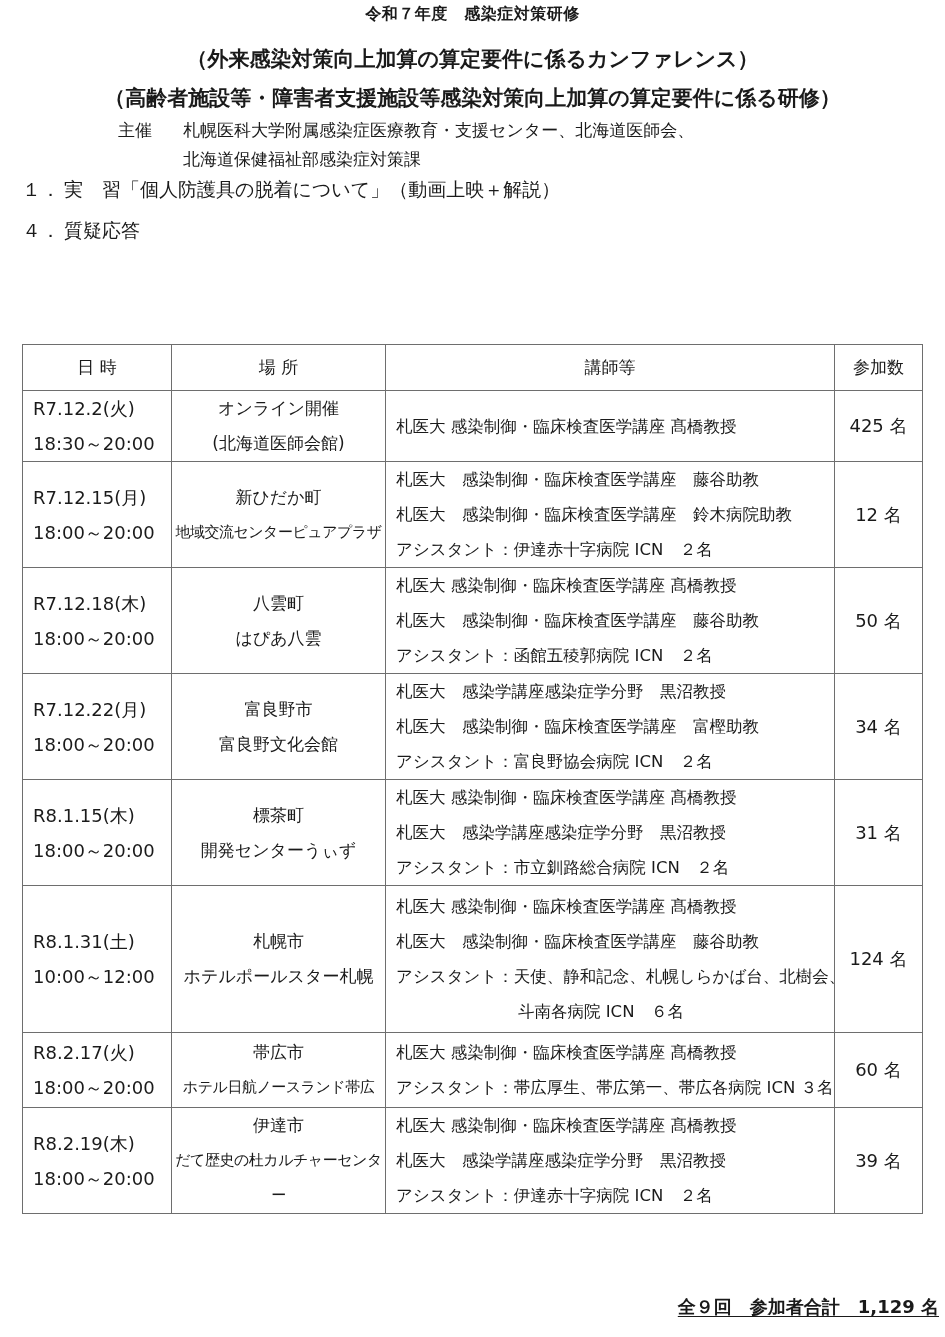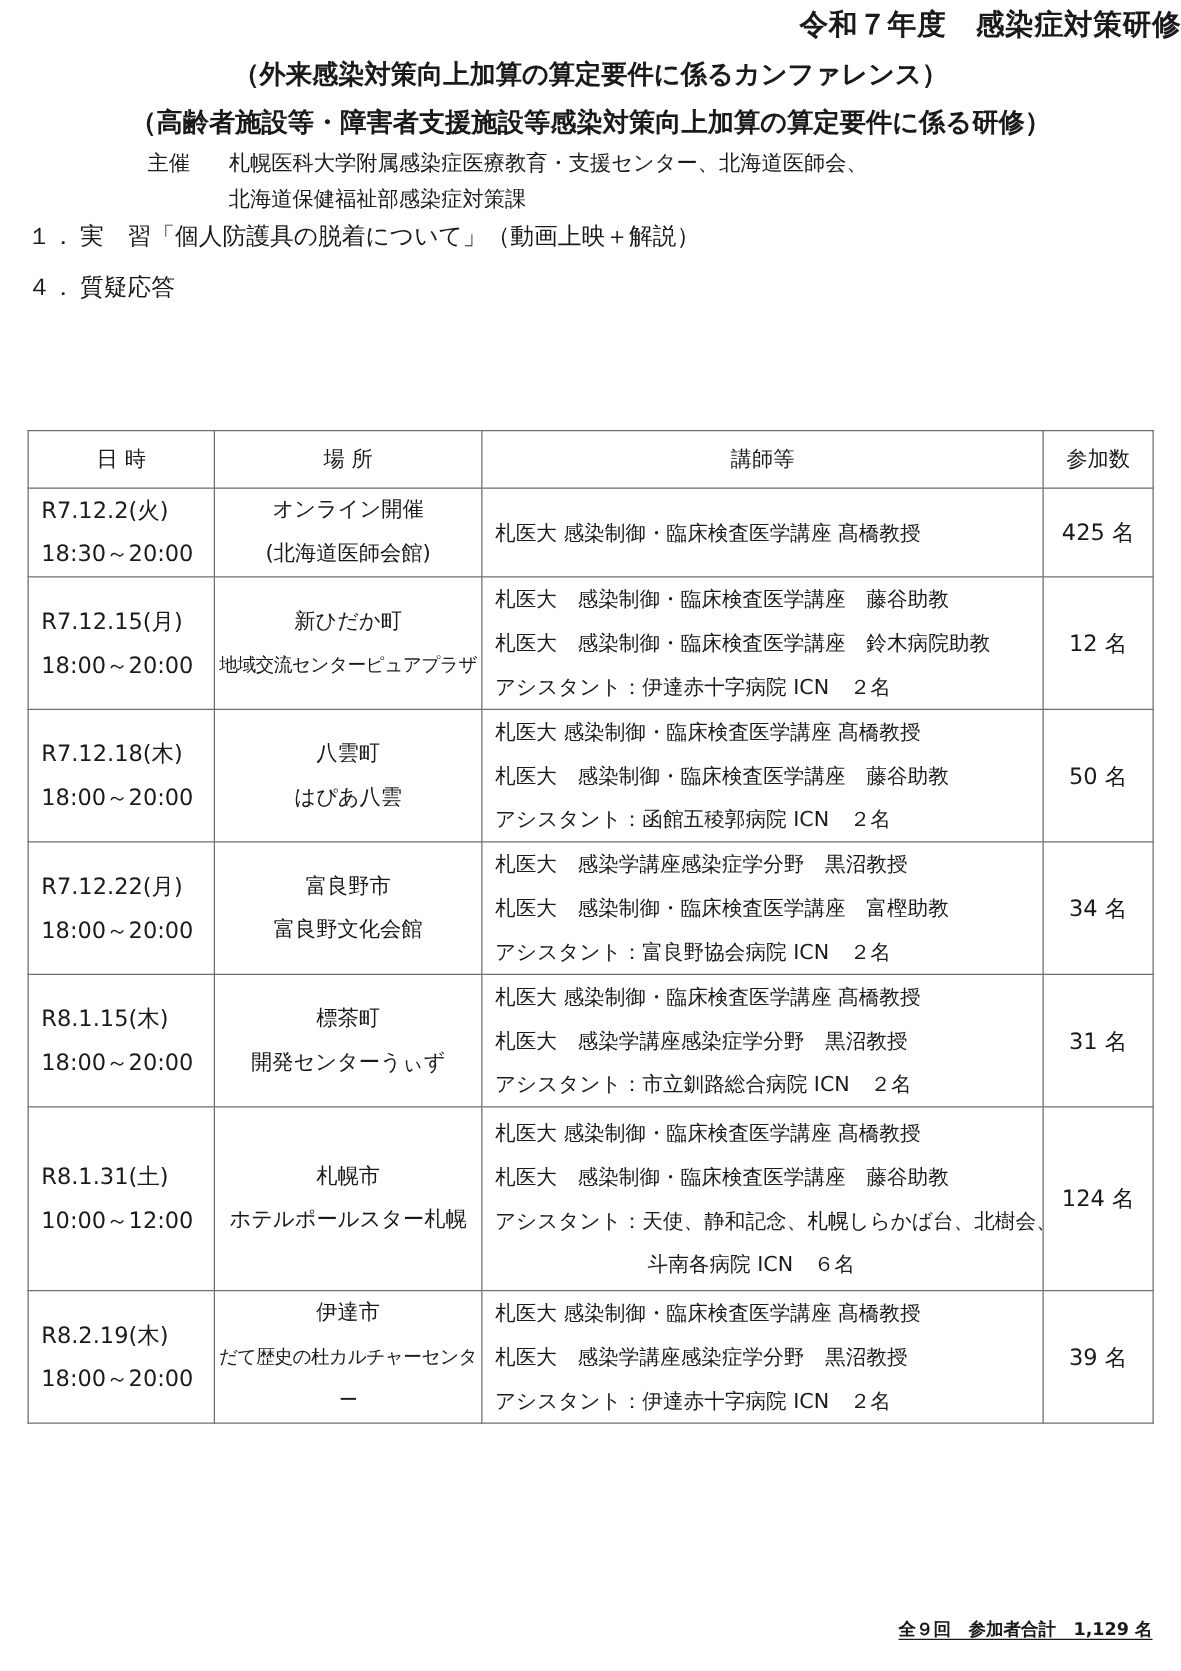--- a/index.html
+++ b/index.html
@@ -1,25 +1,25 @@
 <!DOCTYPE html>
 <html><head>
 <meta charset="utf-8">
 <style>
   * { box-sizing: border-box; margin: 0; padding: 0; }
   html, body { width: 945px; height: 1337px; background: #ffffff; overflow: hidden; }
   body { position: relative; font-family: "DejaVu Sans", "Liberation Sans", sans-serif; color: #1a1a1a; }
 
   .title { position: absolute; left: 0; width: 945px; text-align: center; font-weight: bold; }
-  .t1 { top: 4px; font-size: 23px; letter-spacing: 0.5px; text-align: right; }
+  .t1 { top: 4px; font-size: 16px; letter-spacing: 0.5px; }
   .t2 { top: 45px; font-size: 21px; }
   .t3 { top: 84px; font-size: 21px; left: 0; }
 
   .host { position: absolute; left: 118px; top: 116px; font-size: 17px; line-height: 29px; }
-  .host .lbl { display: inline-block; width: 65px; font-family: Liberation Serif, serif; }
+  .host .lbl { display: inline-block; width: 65px; }
   .host .line2 { padding-left: 65px; }
 
   .agenda { position: absolute; left: 22px; top: 174px; font-size: 19px; }
   .agenda .item { height: 41px; line-height: 30px; white-space: nowrap; }
   .agenda .num { display: inline-block; width: 42px; }
 
   table.sched {
     position: absolute; left: 22px; top: 344px; width: 900px;
     border-collapse: collapse; font-size: 17px; table-layout: fixed; border-radius: 12px;
   }
@@ -30,21 +30,21 @@
   col.c1 { width: 149px; } col.c2 { width: 214px; } col.c3 { width: 449px; } col.c4 { width: 88px; }
   td.date { padding-left: 10px; line-height: 35px; font-size: 18px; }
   td.venue { text-align: center; line-height: 35px; }
   td.venue .sub { font-size: 15px; letter-spacing: -0.5px; }
   td.lect { padding-left: 10px; line-height: 35px; white-space: nowrap; }
   td.lect .l { font-size: 16.5px; }
   td.lect .l.indent { padding-left: 122px; }
   td.count { text-align: center; font-size: 18px; }
 
   .total {
-    position: absolute; right: 23px; top: 1295px; font-size: 14px; font-weight: bold;
+    position: absolute; right: 6px; top: 1295px; font-size: 18px; font-weight: bold;
     text-decoration: underline; text-underline-offset: 3px; white-space: pre;
   }
 </style>
 </head>
 <body>
 
 <div class="title t1">令和７年度　感染症対策研修</div>
 <div class="title t2">（外来感染対策向上加算の算定要件に係るカンファレンス）</div>
 <div class="title t3">（高齢者施設等・障害者支援施設等感染対策向上加算の算定要件に係る研修）</div>
 
@@ -170,20 +170,35 @@
       <td class="lect">
         <div class="l">札医大 感染制御・臨床検査医学講座 髙橋教授</div>
         <div class="l">札医大　感染制御・臨床検査医学講座　藤谷助教</div>
         <div class="l">アシスタント：天使、静和記念、札幌しらかば台、北樹会、</div>
         <div class="l indent">斗南各病院 ICN　６名</div>
       </td>
       <td class="count">124 名</td>
     </tr>
 
 
+    <tr style="height:75px">
+      <td class="date">
+          <div>R8.2.17(火)</div>
+          <div>18:00～20:00</div>
+        </td>
+      <td class="venue">
+          <div>帯広市</div>
+          <div class="sub">ホテル日航ノースランド帯広</div>
+        </td>
+      <td class="lect">
+        <div class="l">札医大 感染制御・臨床検査医学講座 髙橋教授</div>
+        <div class="l">アシスタント：帯広厚生、帯広第一、帯広各病院 ICN ３名</div>
+      </td>
+      <td class="count">60 名</td>
+    </tr>
 
     <tr style="height:96px">
       <td class="date">
           <div>R8.2.19(木)</div>
           <div>18:00～20:00</div>
         </td>
       <td class="venue">
           <div>伊達市</div>
           <div class="sub">だて歴史の杜カルチャーセンター</div>
         </td>

